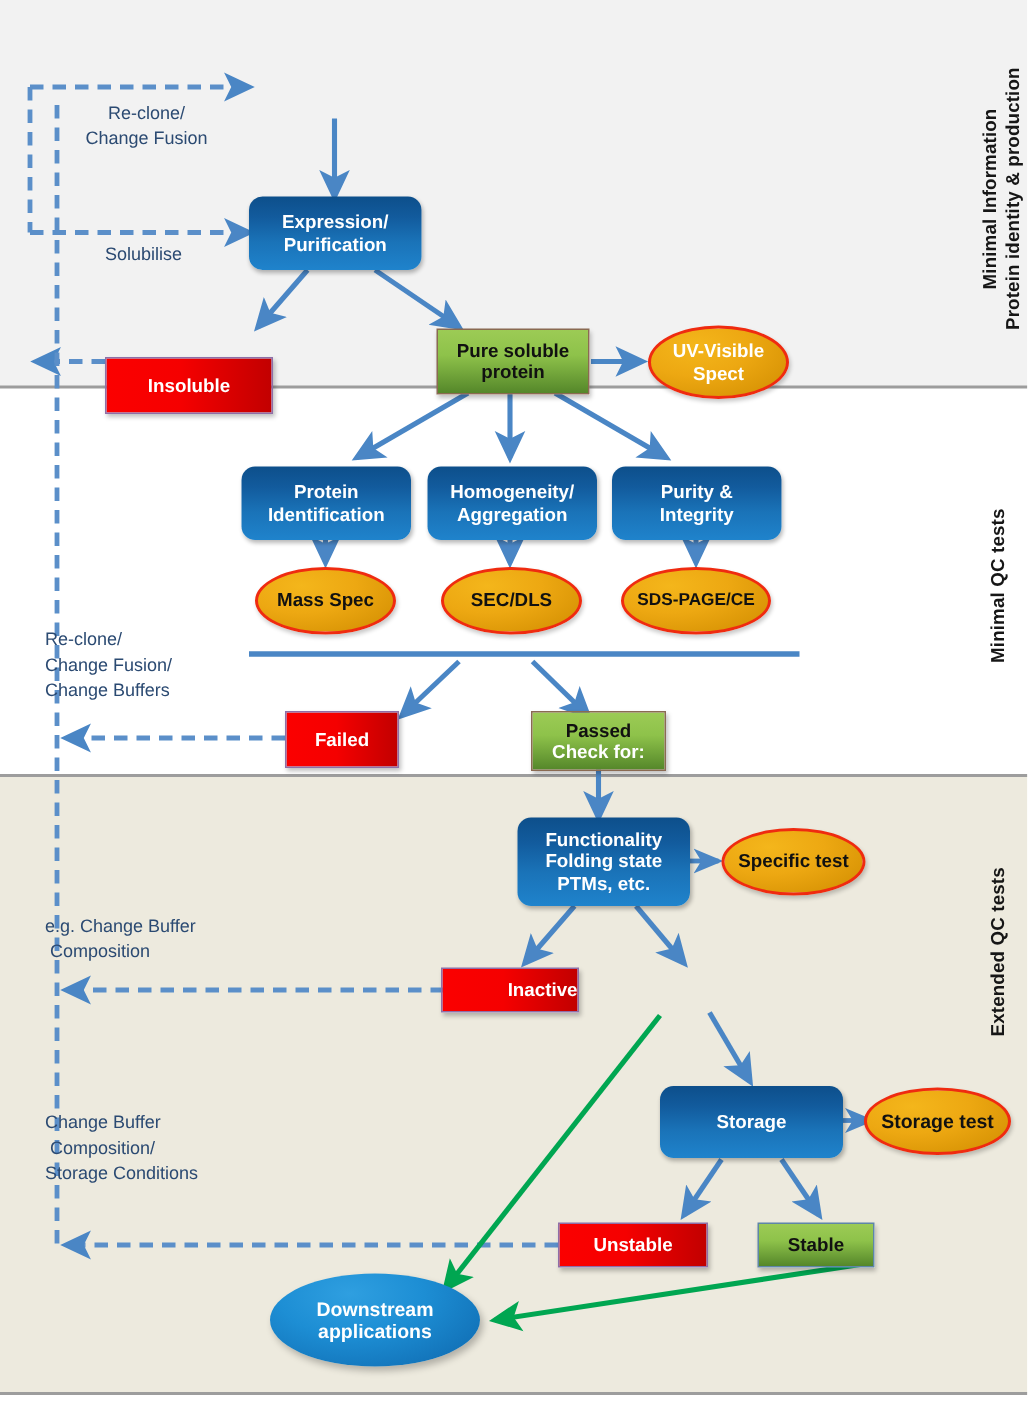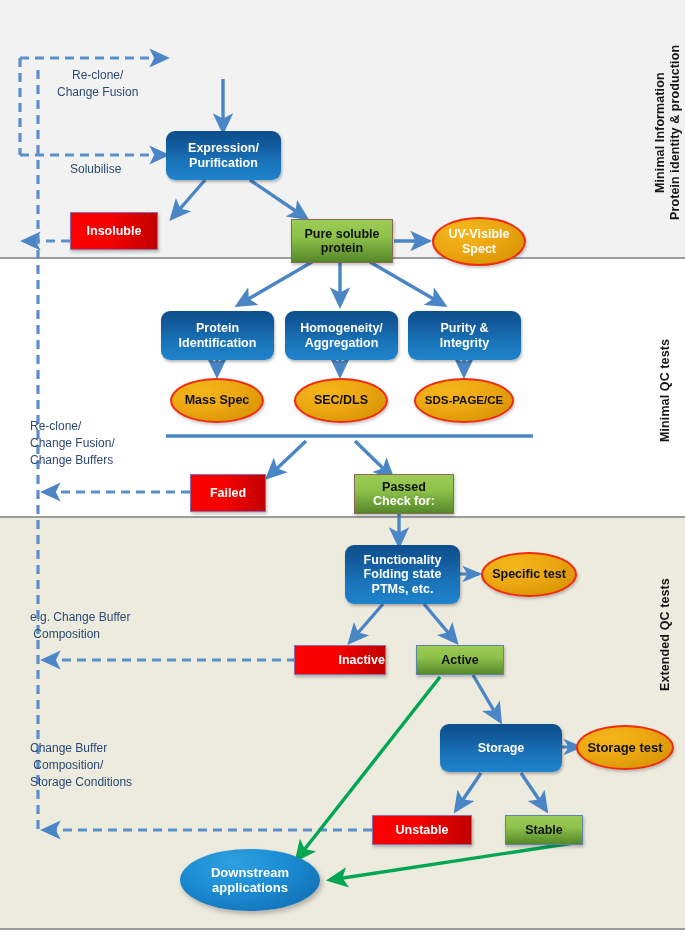--- a/index.html
+++ b/index.html
@@ -195,21 +195,21 @@
   <div class="side-label" id="side-label-extended-qc">Extended QC tests</div>
 
 
   <div class="node node-blue" style="left:166px;top:131px;width:115px;height:49px;">
     <span>
       <span class="lbl">Expression/</span>
       <span class="lbl">Purification</span>
     </span>
   </div>
 
-  <div class="node node-red" style="left:70px;top:212px;width:88px;height:38px;text-align:center;">
+  <div class="node node-red" style="left:70px;top:238px;width:112px;height:38px;text-align:center;">
     <span class="lbl">Insoluble</span>
   </div>
 
   <div class="node node-green" style="left:291px;top:219px;width:102px;height:44px;">
     <span>
       <span class="lbl">Pure soluble</span>
       <span class="lbl">protein</span>
     </span>
   </div>
 
@@ -250,21 +250,21 @@
   </div>
 
   <div class="node node-red" style="left:190px;top:474px;width:76px;height:38px;">
     <span class="lbl">Failed</span>
   </div>
 
   <div class="node ellipse-orange" style="left:414px;top:378px;width:100px;height:45px;font-size:11.5px;">
     <span class="lbl">SDS-PAGE/CE</span>
   </div>
 
-  <div class="node node-green" style="left:354px;top:474px;width:100px;height:40px;">
+  <div class="node node-green" style="left:354px;top:474px;width:90px;height:40px;">
     <span>
       <span class="lbl">Passed</span>
       <span class="lbl white-sub">Check for:</span>
     </span>
   </div>
 
   <div class="node node-blue" style="left:345px;top:545px;width:115px;height:59px;">
     <span>
       <span class="lbl">Functionality</span>
       <span class="lbl">Folding state</span>
@@ -273,23 +273,20 @@
   </div>
 
   <div class="node ellipse-orange" style="left:481px;top:552px;width:96px;height:45px;">
     <span class="lbl">Specific  test</span>
   </div>
 
   <div class="node node-red" style="left:294px;top:645px;width:92px;height:30px;justify-content:flex-end;">
     <span class="lbl">Inactive</span>
   </div>
 
-  <div class="node node-green node-green-bluebrd" style="left:416px;top:645px;width:88px;height:30px;">
-    <span class="lbl">Active</span>
-  </div>
 
   <div class="node node-blue" style="left:440px;top:724px;width:122px;height:48px;">
     <span class="lbl">Storage</span>
   </div>
 
   <div class="node ellipse-orange" style="left:576px;top:725px;width:98px;height:45px;font-size:13px;">
     <span class="lbl">Storage  test</span>
   </div>
 
   <div class="node node-red" style="left:372px;top:815px;width:100px;height:30px;">

